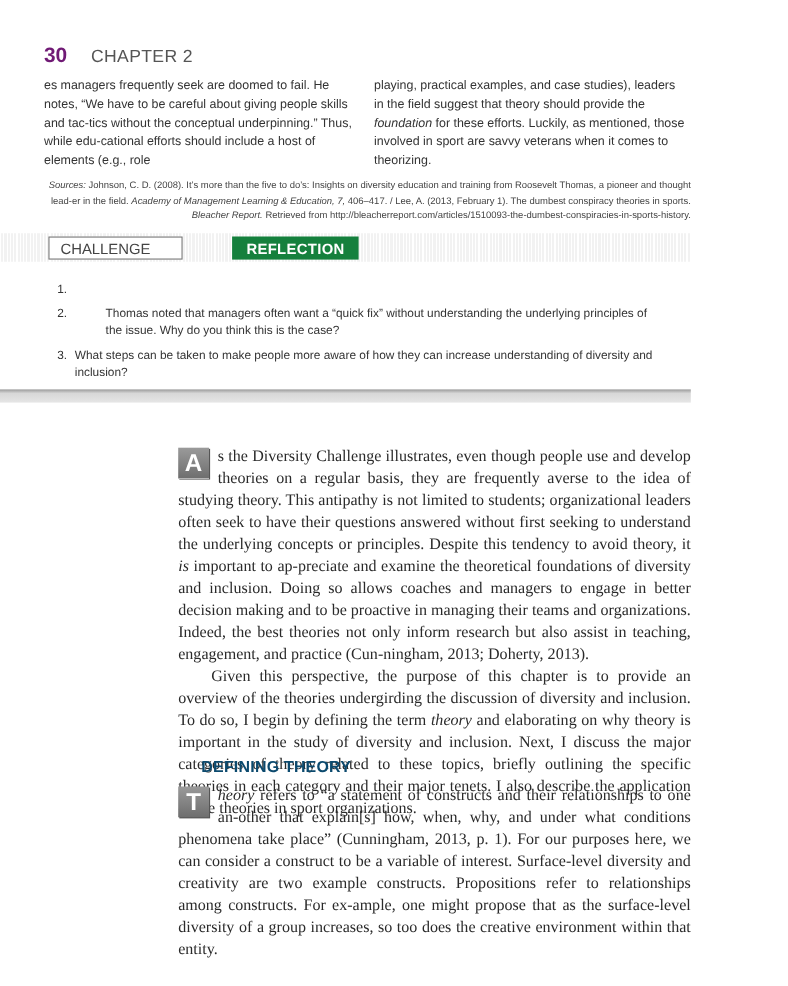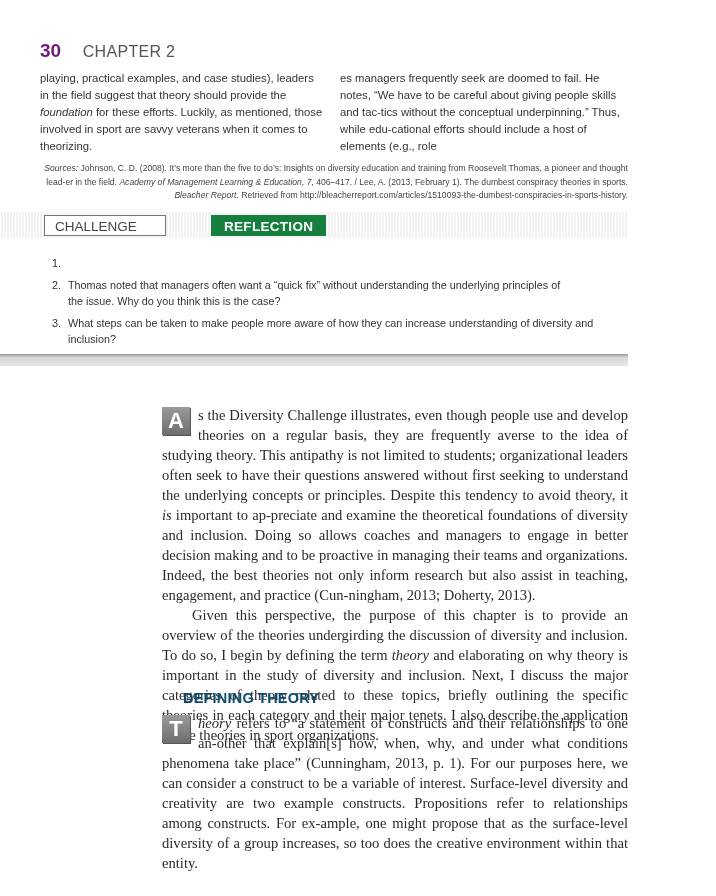--- a/index.html
+++ b/index.html
@@ -33,44 +33,44 @@
 </head>
 <body>
 
 <div class="header sans">
   <span class="num">30</span>
   <span class="chap">CHAPTER 2</span>
 </div>
 
 <div class="cols sans">
   <div class="col">
-    <p><span>playing, practical examples, and case studies), leaders in the field suggest that theory should provide the </span><em>foundation</em><span> for these efforts. Luckily, as mentioned, those involved in sport are savvy veterans when it comes to theorizing.</span></p>
+    <p>es managers frequently seek are doomed to fail. He notes, “We have to be careful about giving people skills and tac-tics without the conceptual underpinning.” Thus, while edu-cational efforts should include a host of elements (e.g., role</p>
   </div>
   <div class="col">
-    <p>es managers frequently seek are doomed to fail. He notes, “We have to be careful about giving people skills and tac-tics without the conceptual underpinning.” Thus, while edu-cational efforts should include a host of elements (e.g., role</p>
+    <p><span>playing, practical examples, and case studies), leaders in the field suggest that theory should provide the </span><em>foundation</em><span> for these efforts. Luckily, as mentioned, those involved in sport are savvy veterans when it comes to theorizing.</span></p>
   </div>
 </div>
 
 <div class="sources sans">
   <em>Sources:</em><span> Johnson, C. D. (2008). It’s more than the five to do’s: Insights on diversity education and training from Roosevelt Thomas, a pioneer and thought lead-er in the field. </span><em>Academy of Management Learning &amp; Education, 7,</em><span> 406–417. / Lee, A. (2013, February 1). The dumbest conspiracy theories in sports. </span><em>Bleacher Report.</em><span> Retrieved from http://bleacherreport.com/articles/1510093-the-dumbest-conspiracies-in-sports-history.</span>
 </div>
 
 <div class="bar bar-top stripes"></div>
 <div class="tag sans" style="left:44px;">
   <div class="c1">CHALLENGE</div>
   <div class="c2">REFLECTION</div>
 </div>
 
 <div class="questions sans">
   <div class="q">
     <span class="n">1.</span>
   </div>
   <div class="q">
     <span class="n">2.</span>
-    <span style="width:500px;">Thomas noted that managers often want a “quick fix” without understanding the underlying principles of the issue. Why do you think this is the case?</span>
+    <span style="width:500px;margin-left:28px;">Thomas noted that managers often want a “quick fix” without understanding the underlying principles of the issue. Why do you think this is the case?</span>
   </div>
   <div class="q">
     <span class="n">3.</span>
     <span style="width:540px;">What steps can be taken to make people more aware of how they can increase understanding of diversity and inclusion?</span>
   </div>
 </div>
 
 <div class="bar bar-bot stripes"></div>
 
 <div class="main serif">

